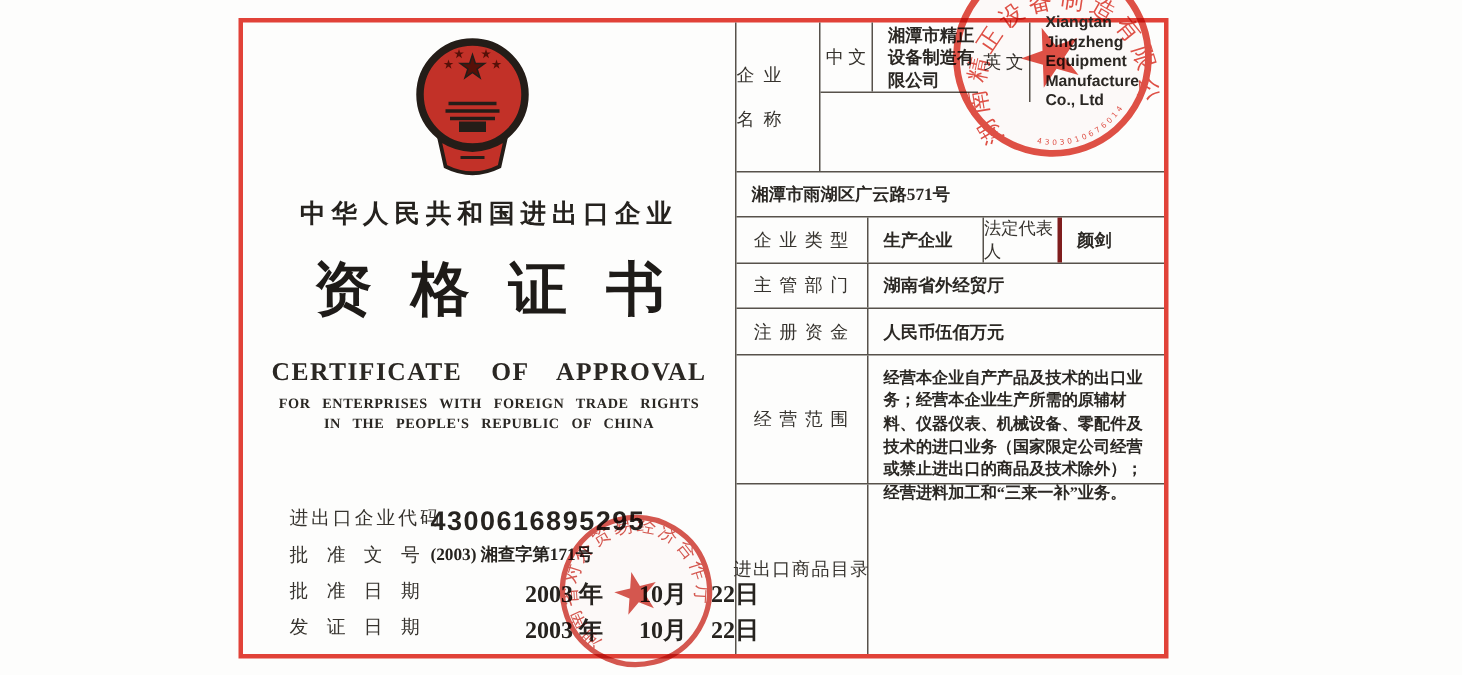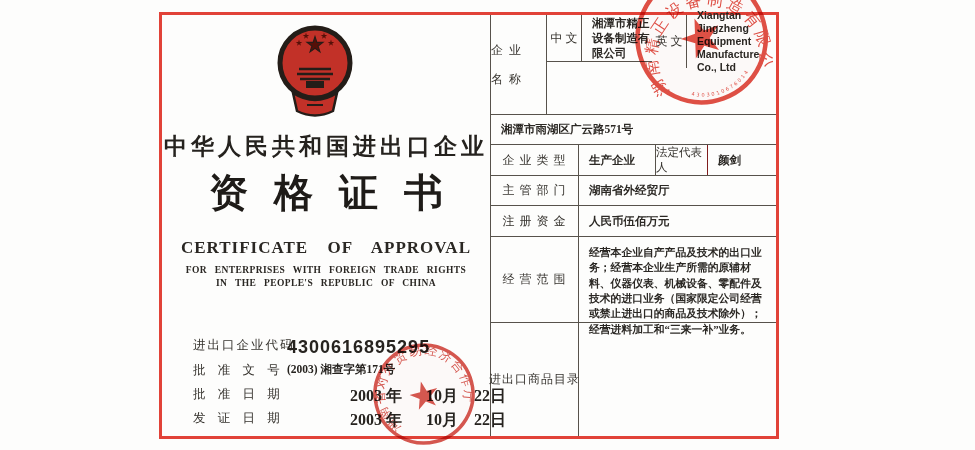--- a/index.html
+++ b/index.html
@@ -9,21 +9,21 @@
 
   .certificate {
     position:absolute; left:159px; top:12px; width:620px; height:427px;
     border:3px solid #e14238; background:transparent;
   }
 
   
   .left-pane { position:absolute; left:0; top:0; width:328px; height:421px; }
   .emblem { position:absolute; left:111px; top:8px; width:84px; height:100px; }
   .title-cn { position:absolute; left:0; top:116px; width:100%; text-align:center;
-              font-size:23px; font-weight:600; letter-spacing:4px; color:#25221e; }
+              font-size:17px; font-weight:600; letter-spacing:4px; color:#25221e; }
   .title-main { position:absolute; left:0; top:151px; width:100%; text-align:center;
                font-size:39px; font-weight:700; letter-spacing:26px; padding-left:26px; color:#1e1b18; }
   .title-en { position:absolute; left:0; top:223px; width:100%; text-align:center;
               font-size:17px; font-weight:600; letter-spacing:1px; word-spacing:14px; color:#2a2723; }
   .sub-en-1 { position:absolute; left:0; top:250px; width:100%; text-align:center;
               font-size:9.5px; font-weight:700; word-spacing:5px; letter-spacing:0.4px; color:#2a2723; }
   .sub-en-2 { position:absolute; left:0; top:263px; width:100%; text-align:center;
               font-size:9.5px; font-weight:700; word-spacing:5px; letter-spacing:0.4px; color:#2a2723; }
 
   .field-label { position:absolute; left:31px; font-size:12.5px; letter-spacing:2px;
@@ -52,21 +52,21 @@
   .r12-right { flex:1; display:flex; flex-direction:row; }
   .r-cn { height:47px; border-bottom:1px solid #57524b; display:flex; }
   .r-en { height:53px; display:flex; }
   .sub-cell { width:35px; min-width:35px; border-right:1px solid #57524b; display:flex;
               align-items:center; justify-content:center; white-space:pre; color:#36332e; }
   .val-cell { flex:1; display:flex; align-items:center; padding-left:10px;
               font-size:11.5px; font-weight:600; color:#2b2824; }
   .val-en { font-family:"Liberation Sans",sans-serif; font-size:10.5px; font-weight:700;
             line-height:1.25; max-width:185px; }
   .vc-type { flex:0 0 77px; border-right:1px solid #57524b; }
-  .lc-legal { flex:0 0 52px; border-right:1px solid #7f1d1d; display:flex; align-items:center;
+  .lc-legal { flex:0 0 52px; border-right:3px solid #7f1d1d; display:flex; align-items:center;
               justify-content:center; font-size:11.5px; color:#36332e; }
   .vc-legal { flex:1; }
   .scope-val { flex:1; padding:8px 10px 6px 10px; font-size:10.8px; font-weight:600;
                line-height:1.42; color:#2b2824; display:block; }
   .r8 .val-cell { }
 
   
   .stamp { position:absolute; mix-blend-mode:multiply; pointer-events:none; }
   .stamp-co { left:631px; top:-30px; width:144px; height:144px; transform:rotate(-20deg); opacity:0.88; }
   .stamp-dept { left:362px; top:332px; width:124px; height:124px; transform:rotate(-14deg); opacity:0.85; }

